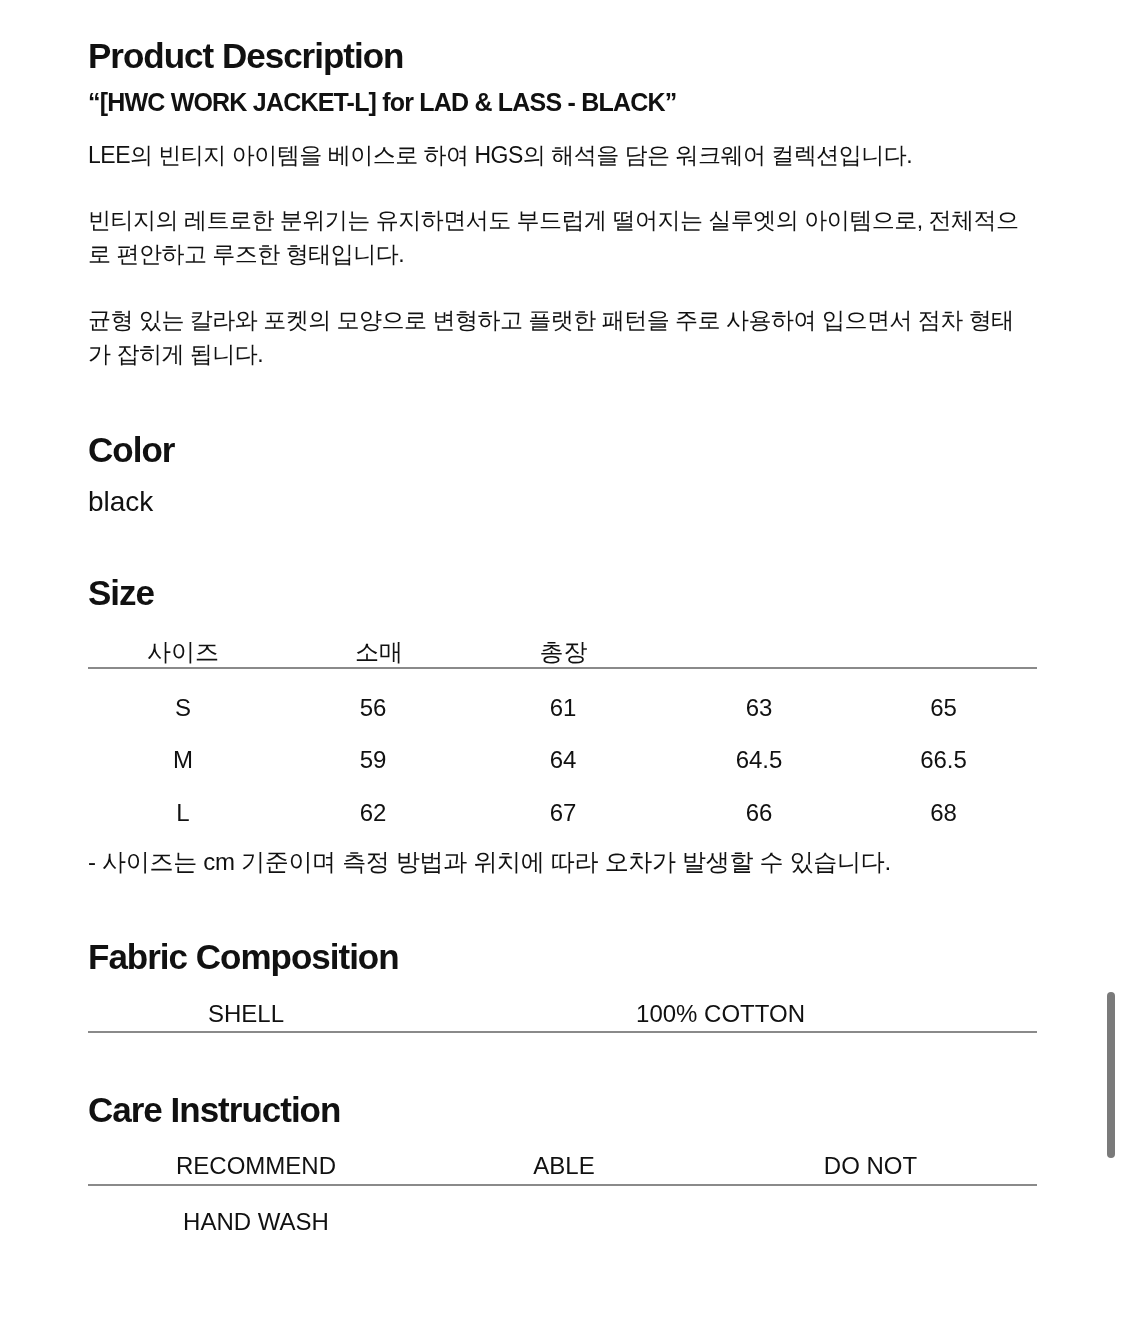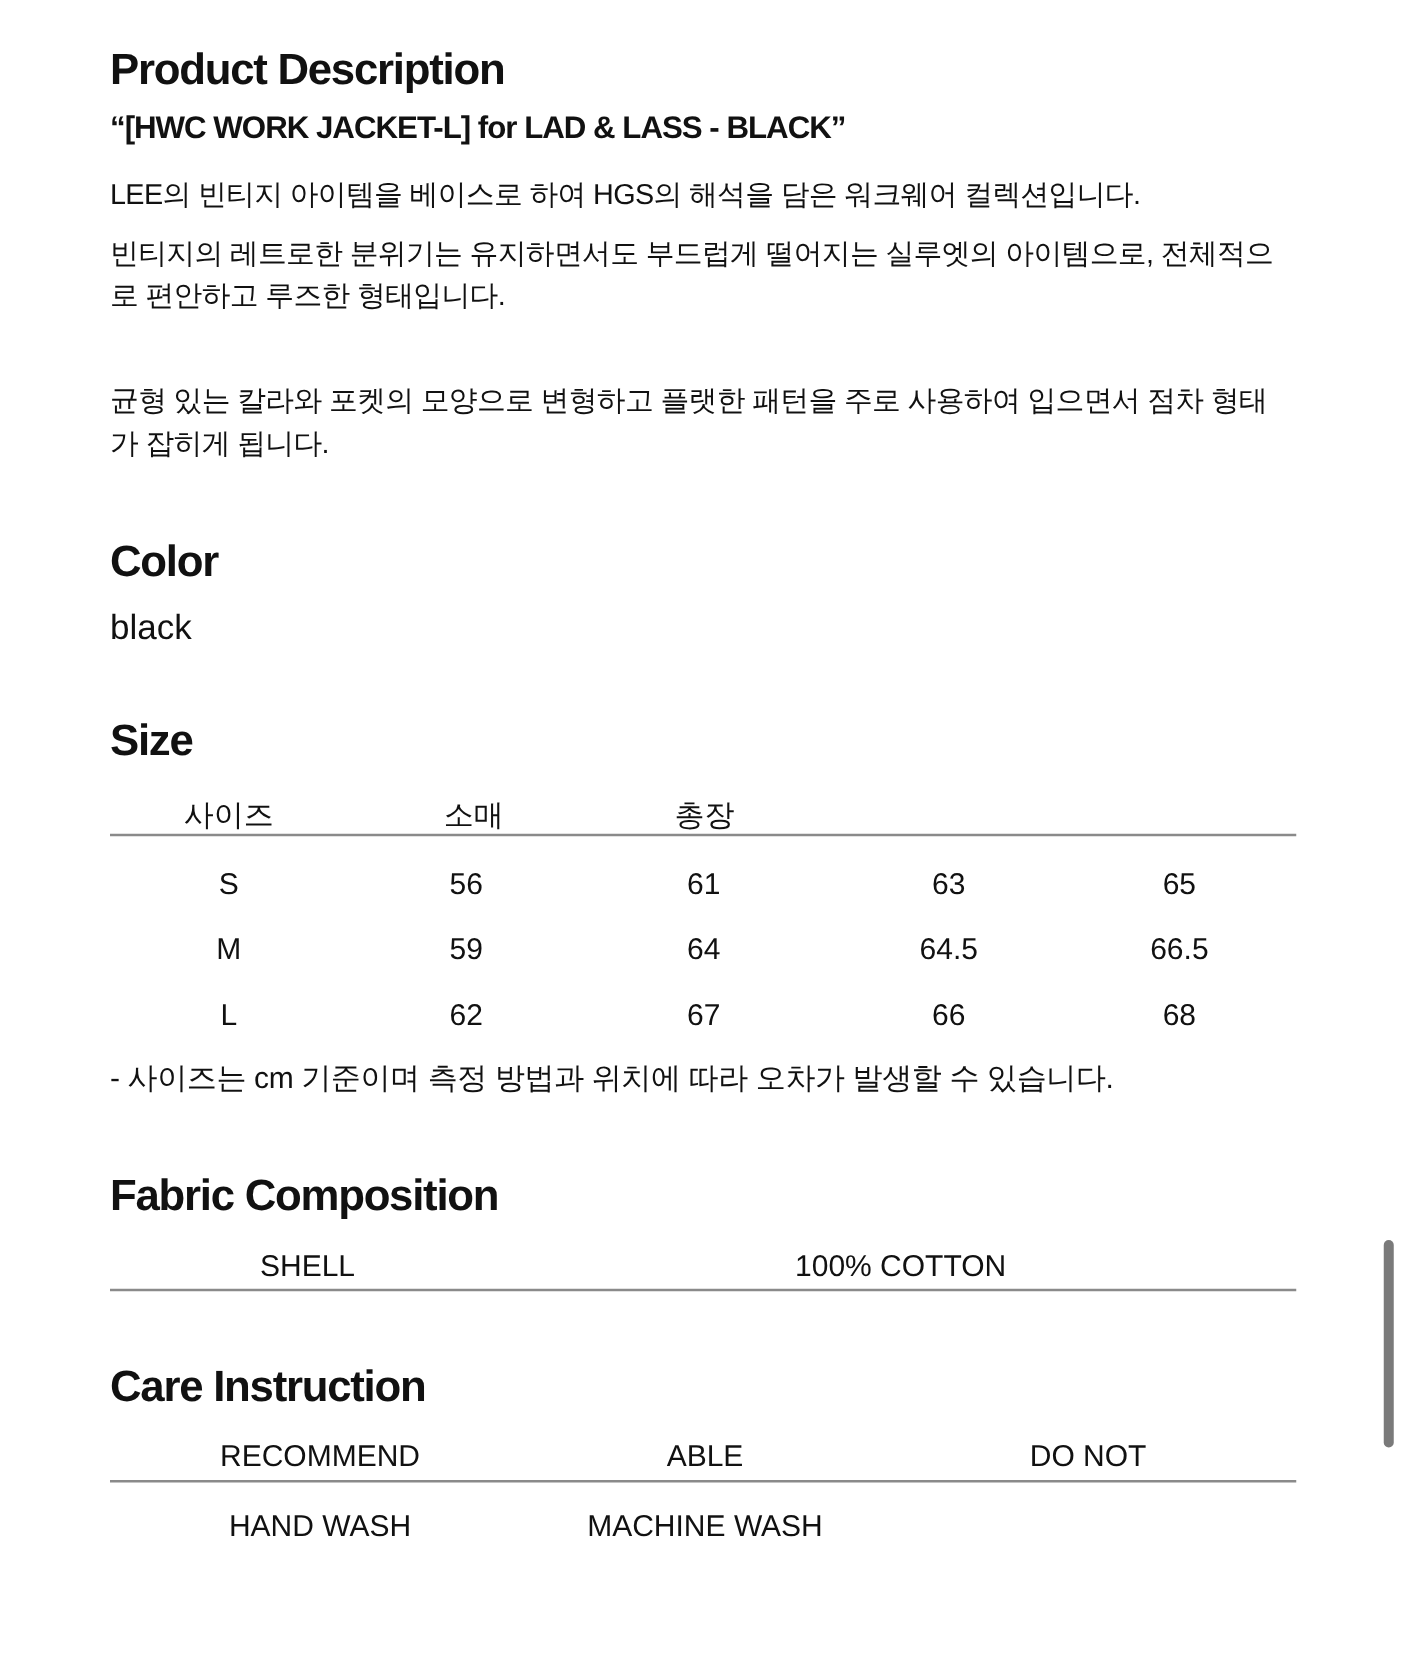--- a/index.html
+++ b/index.html
@@ -17,21 +17,21 @@
     .scrollbar { position:absolute; left:1107px; top:992px; width:8px; height:166px; background:#7a7a7a; border-radius:4px; }
   </style>
 </head>
 <body>
 
 <div class="content">
 
   <h2 style="top:36px;">Product Description</h2>
   <div class="subtitle">“[HWC WORK JACKET-L] for LAD &amp; LASS - BLACK”</div>
   <div class="para" style="top:138px;">LEE의 빈티지 아이템을 베이스로 하여 HGS의 해석을 담은 워크웨어 컬렉션입니다.</div>
-  <div class="para" style="top:185px;">빈티지의 레트로한 분위기는 유지하면서도 부드럽게 떨어지는 실루엣의 아이템으로, 전체적으로 편안하고 루즈한 형태입니다.</div>
+  <div class="para" style="top:203px;">빈티지의 레트로한 분위기는 유지하면서도 부드럽게 떨어지는 실루엣의 아이템으로, 전체적으로 편안하고 루즈한 형태입니다.</div>
   <div class="para" style="top:303px;">균형 있는 칼라와 포켓의 모양으로 변형하고 플랫한 패턴을 주로 사용하여 입으면서 점차 형태가 잡히게 됩니다.</div>
 
   <h2 style="top:430px;">Color</h2>
   <div class="color-value">black</div>
 
   <h2 style="top:573px;">Size</h2>
   <div>
     <div class="row" style="top:636px;">
       <div class="cell" style="width:190px;">사이즈</div>
       <div class="cell" style="width:202px;">소매</div>
@@ -72,19 +72,18 @@
 
   <h2 style="top:1090px;">Care Instruction</h2>
   <div class="row" style="top:1152px;">
     <div class="cell" style="width:336px;">RECOMMEND</div>
     <div class="cell" style="width:280px;">ABLE</div>
     <div class="cell" style="width:333px;">DO NOT</div>
   </div>
   <div class="rule" style="top:1184px;"></div>
   <div class="row" style="top:1208px; align-items:flex-start;">
     <div class="cell" style="width:336px;">HAND WASH</div>
-    <div class="cell" style="width:280px;">MACHINE WASH</div>
     <div class="cell" style="width:333px; line-height:31px; margin-top:-3px;">
     </div>
   </div>
 </div>
 
 <div class="scrollbar"></div>
 
 </body></html>

